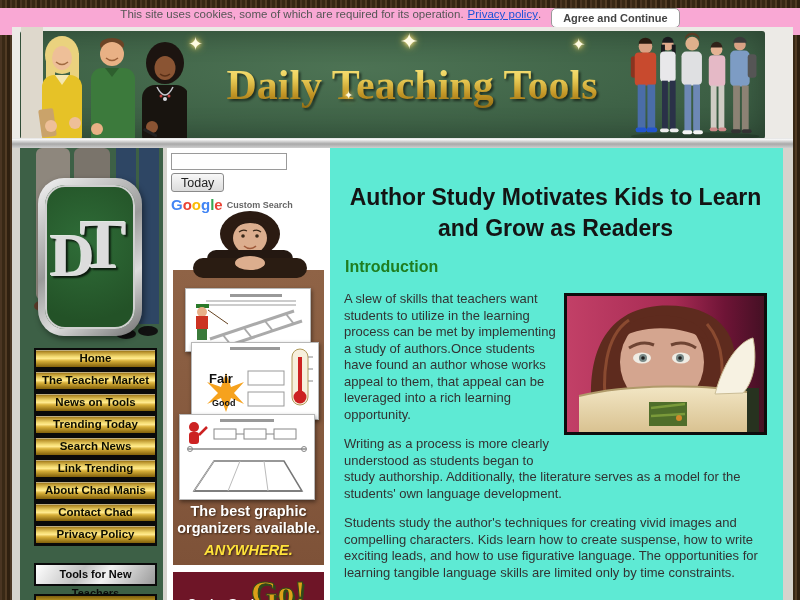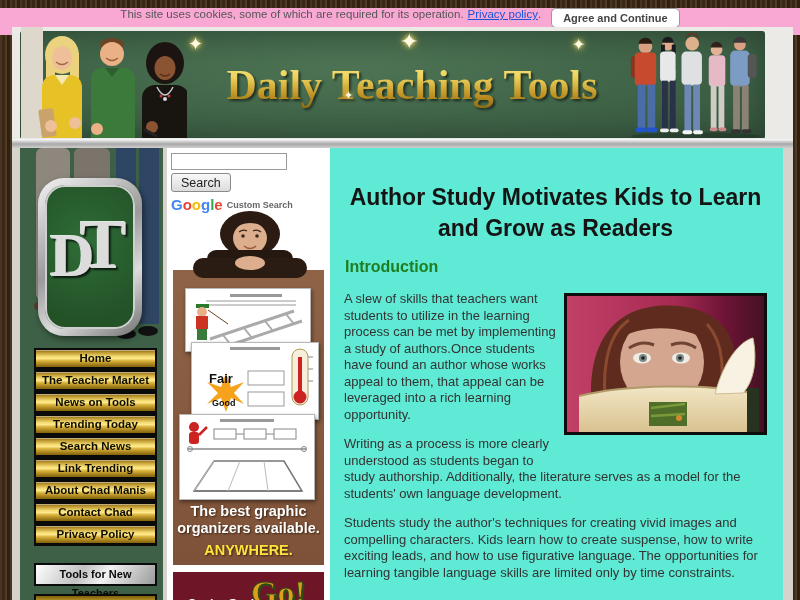--- a/index.html
+++ b/index.html
@@ -72,21 +72,21 @@
   .promo-woman{position:absolute;left:6px;top:0;width:151px;height:70px;z-index:2}
   .promo-brown{position:absolute;left:6px;top:60px;width:151px;height:295px;
     background:linear-gradient(180deg,#8f6346,#7e5238);}
   .sheet{position:absolute;background:#fff;border:1px solid #b8b8b8;box-shadow:1px 2px 4px rgba(0,0,0,.45);}
   .sheet1{left:12px;top:18px;width:124px;height:62px;z-index:1}
   .sheet2{left:18px;top:72px;width:126px;height:76px;z-index:2}
   .sheet3{left:6px;top:144px;width:134px;height:84px;z-index:3}
   .tagline{position:absolute;left:0;width:151px;margin:0;text-align:center;font-weight:bold;font-size:14.5px;
     color:#fff;text-shadow:1px 1px 2px #3a2414;}
   .tag1{top:233px}.tag2{top:250px}
-  .tag3{top:272px;color:#ffe23a;}
+  .tag3{top:272px;color:#ffe23a;font-style:italic}
   .getset{position:absolute;left:6px;top:424px;width:151px;height:28px;background:#6e1527;overflow:hidden;cursor:pointer;}
   .getset-text{position:absolute;left:14px;top:24px;font-family:Liberation Mono, monospace;font-weight:bold;
     font-size:17px;color:#fff;}
   .go-text{position:absolute;left:78px;top:2px;font-family:"Liberation Serif",serif;font-weight:bold;
     font-size:34px;color:#dca018;-webkit-text-stroke:1px #2f4a1a;text-shadow:2px 2px 0 #2f4a1a;}
   
   .main{position:absolute;left:318px;top:121px;width:453px;height:452px;background:#5eead4;overflow:hidden;
     padding:0;box-sizing:border-box;}
   .main-inner{padding:0 16px 0 14px;}
   .article-title{width:414px;margin:34px auto 14px;font-size:23px;line-height:31px;font-weight:bold;
@@ -222,21 +222,21 @@
       <div class="nav-btn">About Chad Manis</div>
       <div class="nav-btn">Contact Chad</div>
       <div class="nav-btn">Privacy Policy</div>
     </nav>
     <div class="tools-btn">Tools for New Teachers</div>
     <div class="partial-btn"></div>
   </div>
 
   <div class="middle">
     <input class="search-input" type="text" value="" style="">
-    <button class="search-btn">Search</button>
+    <button class="search-btn">Today</button>
     <div class="google-line">
       <span class="c-b">G</span><span class="c-r">o</span><span class="c-y">o</span><span class="c-b">g</span><span class="c-g">l</span><span class="c-r">e</span><span class="custom-search">Custom Search</span>
     </div>
 
     <div class="promo">
       <div class="promo-woman">
         <svg width="151" height="70" viewBox="0 0 151 70">
           <ellipse cx="77" cy="24" rx="30" ry="23" fill="#2b1b12"></ellipse>
           <ellipse cx="77" cy="28" rx="17" ry="16" fill="#dcae8e"></ellipse>
           <path d="M58,20 q19,-14 38,0 l0,-6 q-19,-12 -38,0 Z" fill="#2b1b12"></path>

